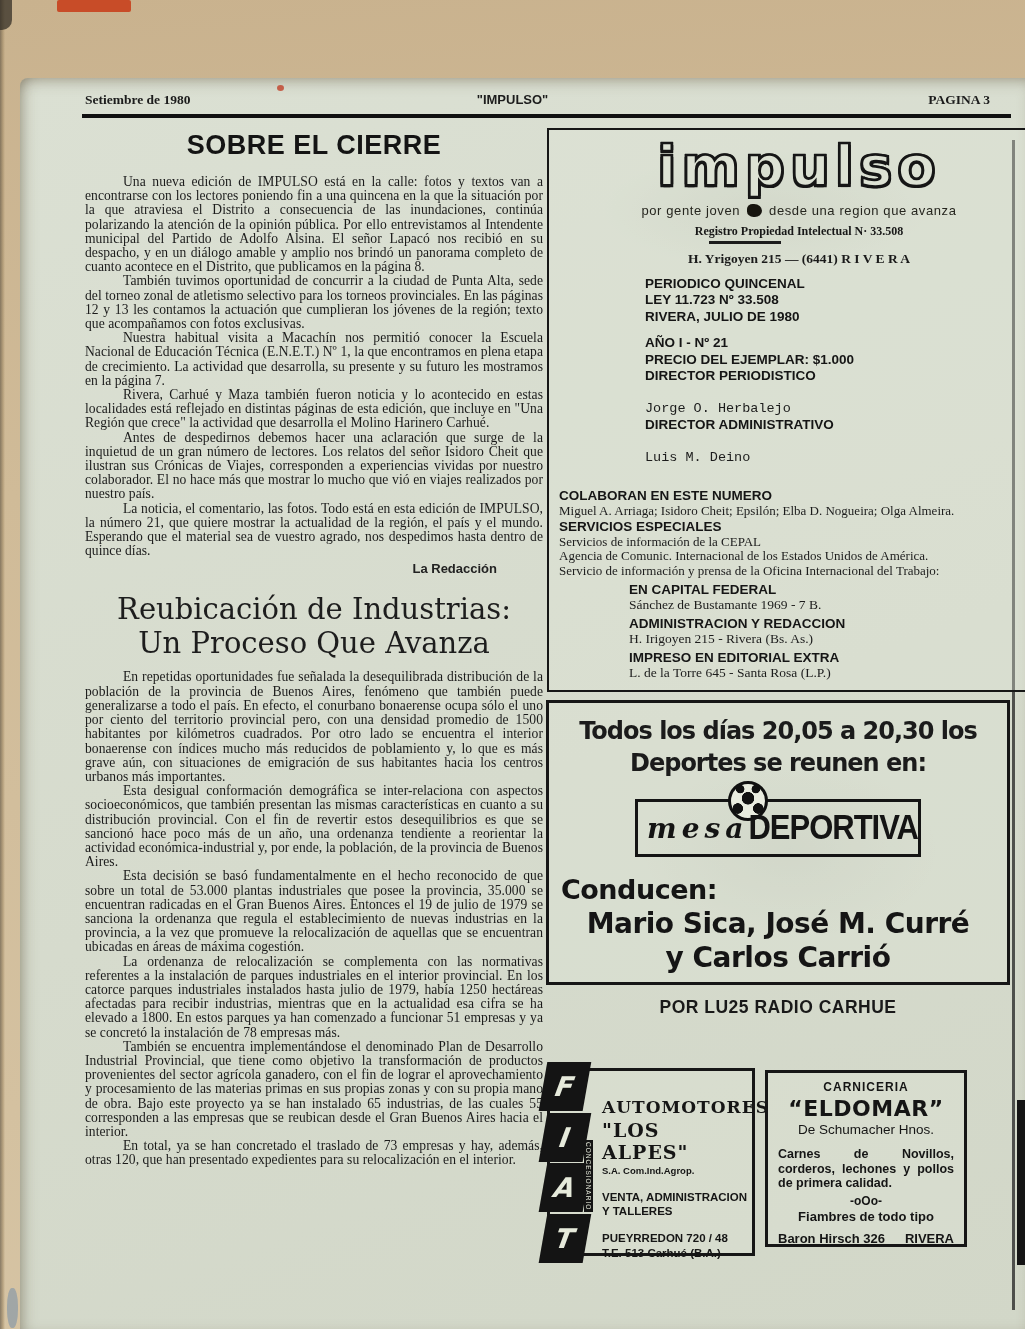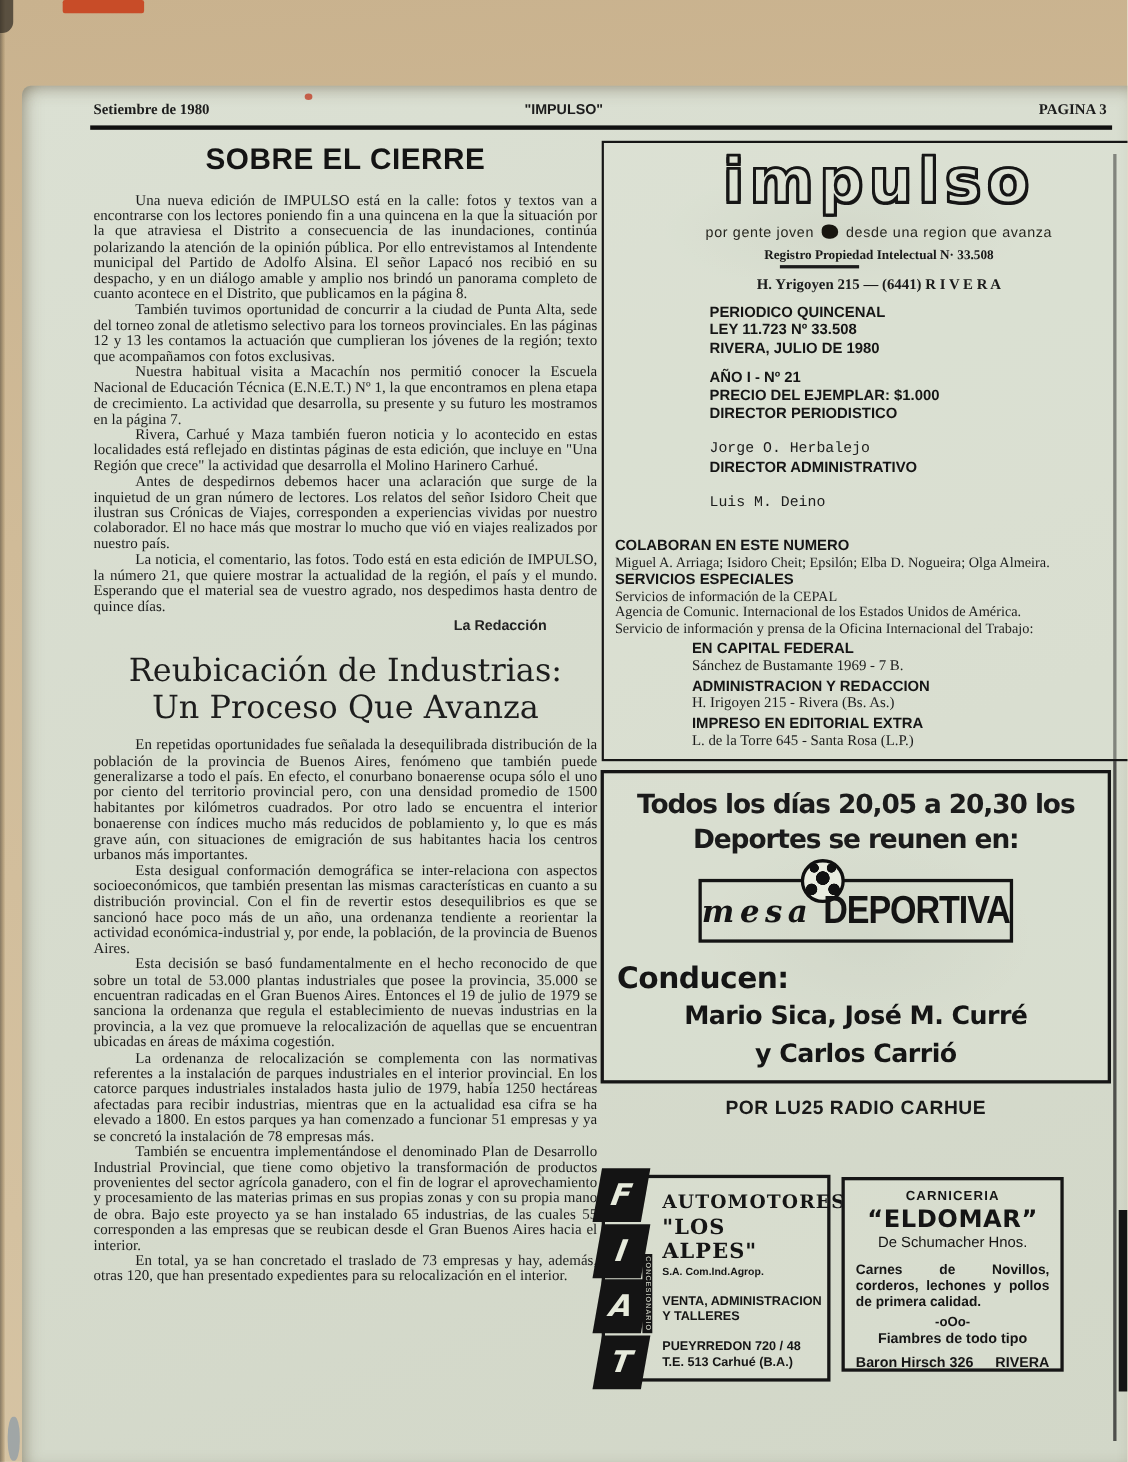--- a/index.html
+++ b/index.html
@@ -24,21 +24,21 @@
          border-top-left-radius:8px;
          box-shadow:inset 10px 0 16px -9px rgba(90,75,50,.5), inset 0 10px 16px -9px rgba(90,75,50,.45);}
   .ghost{position:absolute;border-radius:50%;pointer-events:none;}
   .g1{left:600px;top:150px;width:330px;height:120px;background:radial-gradient(rgba(120,130,110,.12),transparent 70%);}
   .g2{left:640px;top:760px;width:300px;height:180px;background:radial-gradient(rgba(110,125,115,.10),transparent 70%);}
 
   
   .hdr{position:absolute;top:92px;font-weight:bold;color:#1c1c1c;font-size:13.5px;font-family:"Liberation Serif",serif;}
   .hdr-date{left:85px;}
   .hdr-center{left:0;width:1025px;text-align:center;font-family:"Liberation Sans",sans-serif;font-size:13px;}
-  .hdr-page{left:16px;width:990px;text-align:right;}
+  .hdr-page{left:0;width:990px;text-align:right;}
   .hdr-rule{position:absolute;left:82px;top:114px;width:929px;height:4px;background:#101010;}
 
   
   .colL{position:absolute;left:85px;top:130px;width:458px;color:#1b1b1b;}
   .h1{font-family:"Liberation Sans",sans-serif;font-weight:bold;font-size:27px;letter-spacing:.5px;
       text-align:center;margin:0 0 14px 0;color:#141414;}
   .colL p{margin:0;font-size:13.6px;line-height:14.2px;text-align:justify;text-indent:38px;letter-spacing:.05px;}
   .byline{margin-top:3px;text-align:right;padding-right:46px;font-family:"Liberation Sans",sans-serif;
           font-weight:bold;font-size:13px;color:#222;}
   .h2{font-family:"DejaVu Serif",serif;font-weight:normal;font-size:29px;line-height:34px;text-align:center;
@@ -64,48 +64,48 @@
   .colab .txt{font-size:13px;line-height:14.5px;text-align:justify;color:#1c1c1c;}
   .sub{margin-left:70px;margin-top:4px;}
   .sub .lbl{font-family:"Liberation Sans",sans-serif;font-weight:bold;font-size:13.5px;line-height:15px;color:#151515;}
   .sub .txt{font-size:13.5px;line-height:15px;color:#1c1c1c;}
 
   
   .box2{left:546px;top:700px;width:464px;height:285px;border-width:3.5px;padding:12px 2px;text-align:center;}
   .dep-head{font-family:"DejaVu Sans",sans-serif;font-weight:bold;font-size:24px;line-height:32px;
             letter-spacing:-1px;color:#1b1b1b;}
   .mesa-frame{position:relative;width:280px;height:52px;border:3px solid #141414;margin:20px auto 0;
-              display:flex;align-items:center;justify-content:space-between;}
+              display:flex;align-items:center;justify-content:flex-end;}
   .ball{position:absolute;left:90px;top:-21px;width:34px;height:34px;border-radius:50%;border:3px solid #101010;
         background:
          radial-gradient(circle at 50% 42%, #111 0 6px, transparent 6.5px),
          radial-gradient(circle at 20% 72%, #111 0 5px, transparent 5.5px),
          radial-gradient(circle at 80% 72%, #111 0 5px, transparent 5.5px),
          radial-gradient(circle at 27% 15%, #111 0 4px, transparent 4.5px),
          radial-gradient(circle at 73% 15%, #111 0 4px, transparent 4.5px),
          #e9ecdf;}
   .mesa-word{font-family:"DejaVu Serif",serif;font-weight:bold;font-style:italic;font-size:28px;
              letter-spacing:5px;color:#141414;}
   .deportiva-word{font-family:"Liberation Sans",sans-serif;font-weight:bold;font-size:31px;letter-spacing:-1px;
              transform:scaleY(1.15);display:inline-block;color:#141414;}
   .conducen{margin-top:16px;text-align:left;padding-left:10px;font-family:"DejaVu Sans",sans-serif;
             font-weight:bold;font-size:27px;line-height:34px;letter-spacing:-.5px;color:#151515;}
-  .dep-names{font-family:"DejaVu Sans",sans-serif;font-weight:bold;font-size:23px;line-height:34px;
+  .dep-names{font-family:"DejaVu Sans",sans-serif;font-weight:bold;font-size:28px;line-height:34px;
              letter-spacing:-.5px;color:#151515;text-align:center;}
   .station{margin-top:22px;font-family:"Liberation Sans",sans-serif;font-weight:bold;font-size:17.5px;
            letter-spacing:.5px;color:#191919;}
 
   
   .box3{left:547px;top:1068px;width:208px;height:188px;border-width:3.5px;}
   .fiat-strip{position:absolute;left:-7px;top:-9px;bottom:-9px;width:44px;display:flex;flex-direction:column;gap:2px;}
   .fiat-cell{flex:1;background:#141414;transform:skewX(-10deg);display:flex;align-items:center;justify-content:center;
              color:#e6eadb;font-family:"DejaVu Sans",sans-serif;font-weight:bold;font-style:italic;font-size:27px;}
   .concesionario{position:absolute;left:34px;top:38%;writing-mode:vertical-rl;font-family:"Liberation Sans",sans-serif;
              font-size:6.5px;background:#141414;color:#dfe3d4;padding:2px 1px;letter-spacing:1px;}
-  .fiat-text{margin-left:52px;padding-top:12px;font-family:"Liberation Sans",sans-serif;color:#151515;}
+  .fiat-text{margin-left:52px;padding-top:26px;font-family:"Liberation Sans",sans-serif;color:#151515;}
   .fiat-t1{font-family:"DejaVu Serif",serif;font-weight:bold;font-size:17px;letter-spacing:1px;}
   .fiat-t2{font-family:"DejaVu Serif",serif;font-weight:bold;font-size:19px;letter-spacing:1px;margin-top:2px;}
   .fiat-sub{font-weight:bold;font-size:9.5px;margin-top:2px;}
   .fiat-serv{font-weight:bold;font-size:11.5px;line-height:14px;margin-top:14px;}
   .fiat-addr{font-weight:bold;font-size:11.5px;line-height:15px;margin-top:13px;}
 
   
   .box4{left:765px;top:1070px;width:202px;height:177px;border-width:3.5px;padding:7px 10px;
         font-family:"Liberation Sans",sans-serif;color:#151515;}
   .eld-hd{text-align:center;font-weight:bold;font-size:12px;letter-spacing:1px;}

